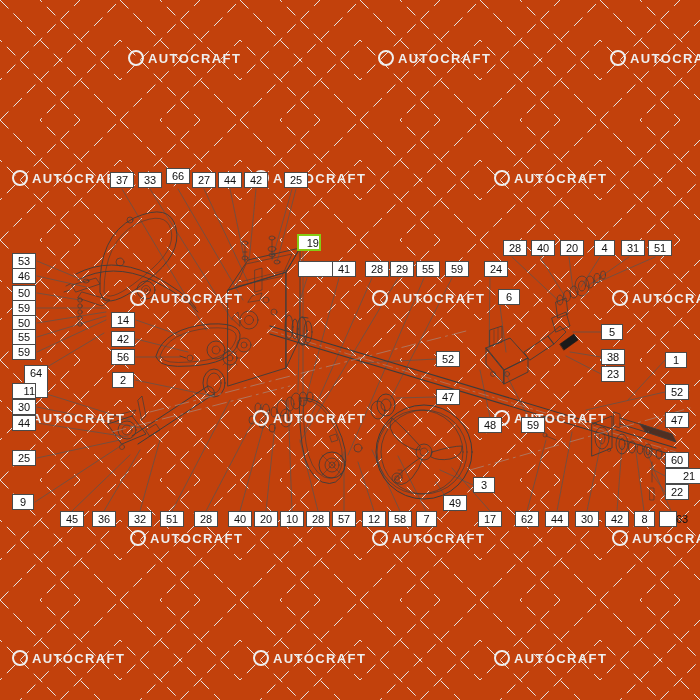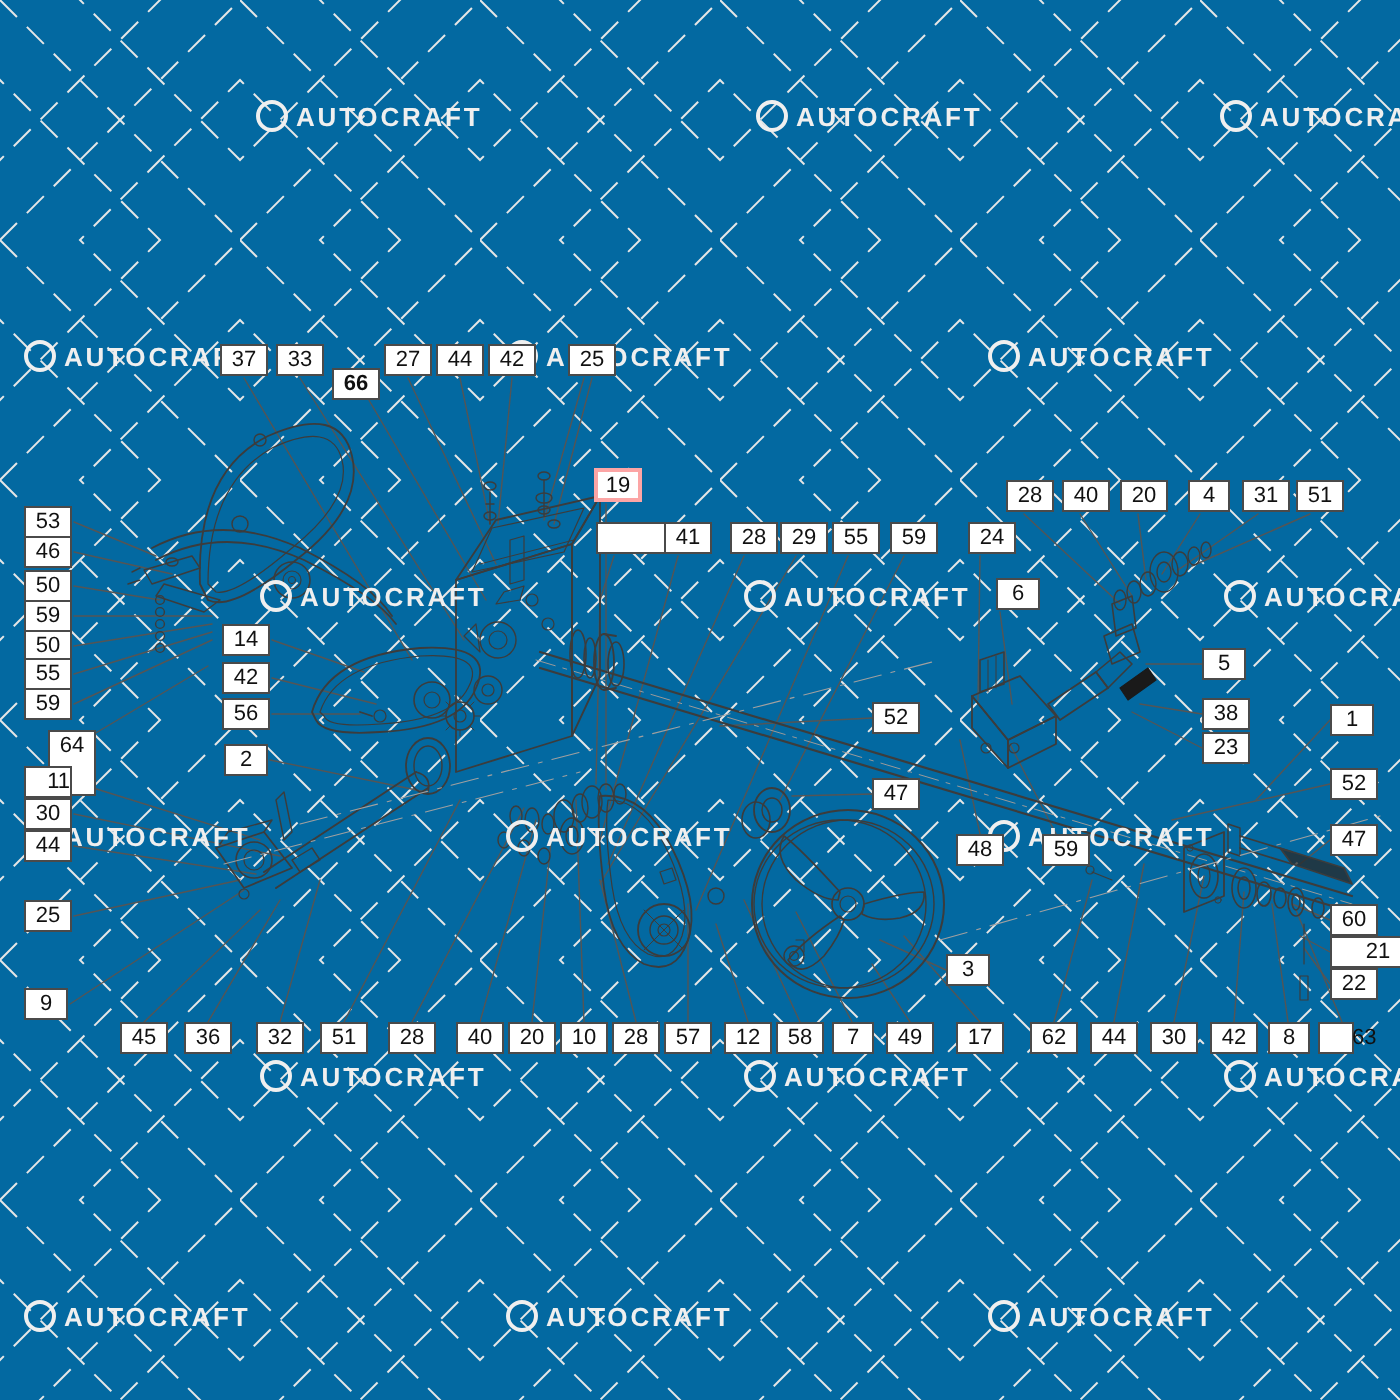--- a/index.html
+++ b/index.html
@@ -2,21 +2,21 @@
 <html><head>
 <meta charset="utf-8">
 <title>Parts Diagram</title>
 <style>
   html,body{margin:0;padding:0;background:#fff;}
   body{
     font-family:"Liberation Sans", sans-serif;
     width:700px;height:700px;overflow:hidden;
   }
   #stage{
-    position:relative;width:700px;height:700px;background:#0369a1;
+    position:relative;width:700px;height:700px;background:#c2410c;
   }
   #stage svg.layer{
     position:absolute;left:0;top:0;width:700px;height:700px;
   }
   
   .callout{
     position:absolute;
     box-sizing:border-box;
     border:1px solid #4a4a4a;
     background:#ffffff;
@@ -24,23 +24,24 @@
     font-family:"Liberation Sans", sans-serif;
     font-size:11px;
     line-height:13px;
     text-align:center;
     padding:1px 0 0 0;
     letter-spacing:0px;
     z-index:6;
     user-select:none;
   }
   .callout.hl{
-    border:2px solid #fca5a5;
+    border:2px solid #84cc16;
     color:#111111;
     z-index:8;
+    text-align:right;
   }
   .wm{
     position:absolute;
     display:flex;
     align-items:center;
     z-index:1;
     pointer-events:none;
     color:#efefef;
     font-weight:bold;
     font-size:13px;
@@ -435,21 +436,21 @@
       </div>
       <div class="wm" style="left: 494px; top: 650px;">
         <span class="ring"></span>
         <span>AUTOCRAFT</span>
       </div>
     </div>
 
   <div id="callouts">
       <div class="callout" style="left: 110px; top: 172px; width: 24px; height: 16px;">37</div>
       <div class="callout" style="left: 138px; top: 172px; width: 24px; height: 16px;">33</div>
-      <div class="callout" style="left: 166px; top: 184px; width: 24px; height: 16px; font-weight: bold;">66</div>
+      <div class="callout" style="left: 166px; top: 168px; width: 24px; height: 16px;">66</div>
       <div class="callout" style="left: 192px; top: 172px; width: 24px; height: 16px;">27</div>
       <div class="callout" style="left: 218px; top: 172px; width: 24px; height: 16px;">44</div>
       <div class="callout" style="left: 244px; top: 172px; width: 24px; height: 16px;">42</div>
       <div class="callout" style="left: 284px; top: 172px; width: 24px; height: 16px;">25</div>
       <div class="callout hl" style="left: 297px; top: 234px; width: 24px; height: 17px;">19</div>
       <div class="callout" style="left: 298px; top: 261px; width: 24px; height: 16px; padding-left: 43px;">16</div>
       <div class="callout" style="left: 332px; top: 261px; width: 24px; height: 16px;">41</div>
       <div class="callout" style="left: 365px; top: 261px; width: 24px; height: 16px;">28</div>
       <div class="callout" style="left: 390px; top: 261px; width: 24px; height: 16px;">29</div>
       <div class="callout" style="left: 416px; top: 261px; width: 24px; height: 16px;">55</div>
@@ -499,21 +500,21 @@
       <div class="callout" style="left: 160px; top: 511px; width: 24px; height: 16px;">51</div>
       <div class="callout" style="left: 194px; top: 511px; width: 24px; height: 16px;">28</div>
       <div class="callout" style="left: 228px; top: 511px; width: 24px; height: 16px;">40</div>
       <div class="callout" style="left: 254px; top: 511px; width: 24px; height: 16px;">20</div>
       <div class="callout" style="left: 280px; top: 511px; width: 24px; height: 16px;">10</div>
       <div class="callout" style="left: 306px; top: 511px; width: 24px; height: 16px;">28</div>
       <div class="callout" style="left: 332px; top: 511px; width: 24px; height: 16px;">57</div>
       <div class="callout" style="left: 362px; top: 511px; width: 24px; height: 16px;">12</div>
       <div class="callout" style="left: 388px; top: 511px; width: 24px; height: 16px;">58</div>
       <div class="callout" style="left: 416px; top: 511px; width: 21px; height: 16px;">7</div>
-      <div class="callout" style="left: 443px; top: 511px; width: 24px; height: 16px;">49</div>
+      <div class="callout" style="left: 443px; top: 495px; width: 24px; height: 16px;">49</div>
       <div class="callout" style="left: 478px; top: 511px; width: 24px; height: 16px;">17</div>
       <div class="callout" style="left: 515px; top: 511px; width: 24px; height: 16px;">62</div>
       <div class="callout" style="left: 545px; top: 511px; width: 24px; height: 16px;">44</div>
       <div class="callout" style="left: 575px; top: 511px; width: 24px; height: 16px;">30</div>
       <div class="callout" style="left: 605px; top: 511px; width: 24px; height: 16px;">42</div>
       <div class="callout" style="left: 634px; top: 511px; width: 21px; height: 16px;">8</div>
       <div class="callout" style="left: 659px; top: 511px; width: 16px; height: 16px; padding-left: 16px;">63</div>
     </div>
 
 </div>

